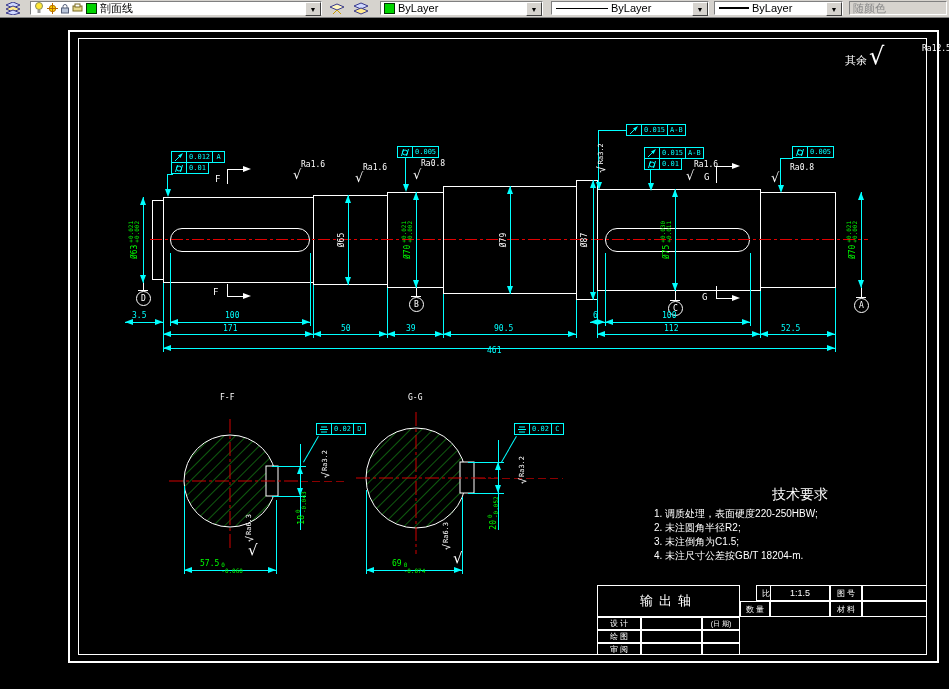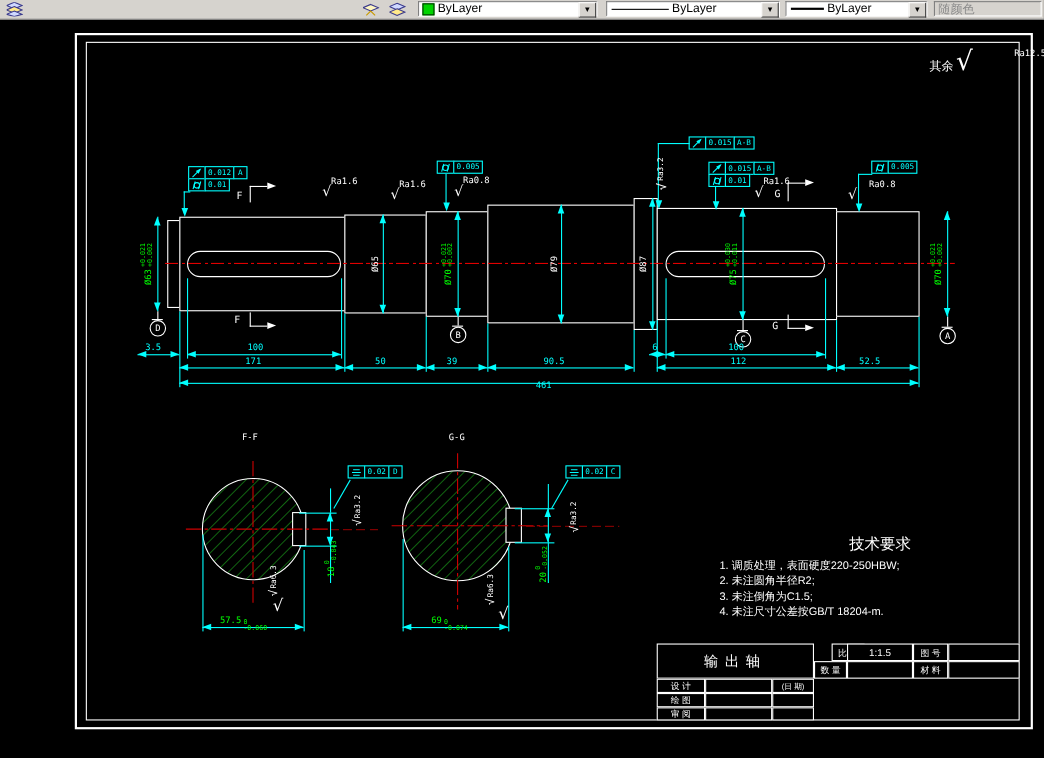--- a/index.html
+++ b/index.html
@@ -69,20 +69,42 @@
 <div class="stage">
 
   <div class="toolbar">
     <div class="tbtn" style="left:2px;">
       <svg width="15" height="13">
         <polygon points="7,0 14,3 7,6 0,3" fill="#cfd8ff" stroke="#39398c"></polygon>
         <polygon points="7,4 14,7 7,10 0,7" fill="#ffe98a" stroke="#39398c"></polygon>
         <polygon points="7,8 14,11 7,13 0,11" fill="#cfd8ff" stroke="#39398c"></polygon>
       </svg>
     </div>
+    <div class="combo" style="left:30px;width:292px;">
+      <svg width="11" height="12" style="margin-left:3px">
+        <circle cx="5" cy="4" r="3.5" fill="#ffe837" stroke="#8a8a5a"></circle>
+          <rect x="3.5" y="8" width="3" height="3" fill="#9a9a9a"></rect>
+      </svg>
+      <svg width="11" height="11" style="margin-left:2px">
+        <circle cx="5.5" cy="5.5" r="3.2" fill="#ffd800" stroke="#b86c00"></circle>
+        <line x1="5.5" y1="0" x2="5.5" y2="11" stroke="#b86c00"></line>
+          <line x1="0" y1="5.5" x2="11" y2="5.5" stroke="#b86c00"></line>
+      </svg>
+      <svg width="10" height="11" style="margin-left:2px">
+        <rect x="1.5" y="5" width="7" height="5" fill="#b8c4d8" stroke="#55607a"></rect>
+        <path d="M3,5 V3.5 A2,2 0 0 1 7,3.5 V5" fill="none" stroke="#55607a"></path>
+      </svg>
+      <svg width="11" height="10" style="margin-left:2px">
+        <rect x="1" y="3" width="9" height="5" fill="#e6d98a" stroke="#7a6a20"></rect>
+          <rect x="3" y="1" width="5" height="3" fill="#fff" stroke="#7a6a20"></rect>
+      </svg>
+      <span class="sq"></span>
+      <span class="lbl">剖面线</span>
+      <span class="cbtn">▼</span>
+    </div>
     <div class="tbtn" style="left:326px;">
       <svg width="15" height="13">
         <polygon points="7,2 14,5 7,8 0,5" fill="#fff7c0" stroke="#39398c"></polygon>
         <polyline points="3,12 7,8 11,12" fill="none" stroke="#c89a00"></polyline>
       </svg>
     </div>
     <div class="tbtn" style="left:350px;">
       <svg width="15" height="13">
         <polygon points="7,1 14,4 7,7 0,4" fill="#cfd8ff" stroke="#39398c"></polygon>
         <polygon points="7,6 14,9 7,12 0,9" fill="#ffe98a" stroke="#39398c"></polygon>

